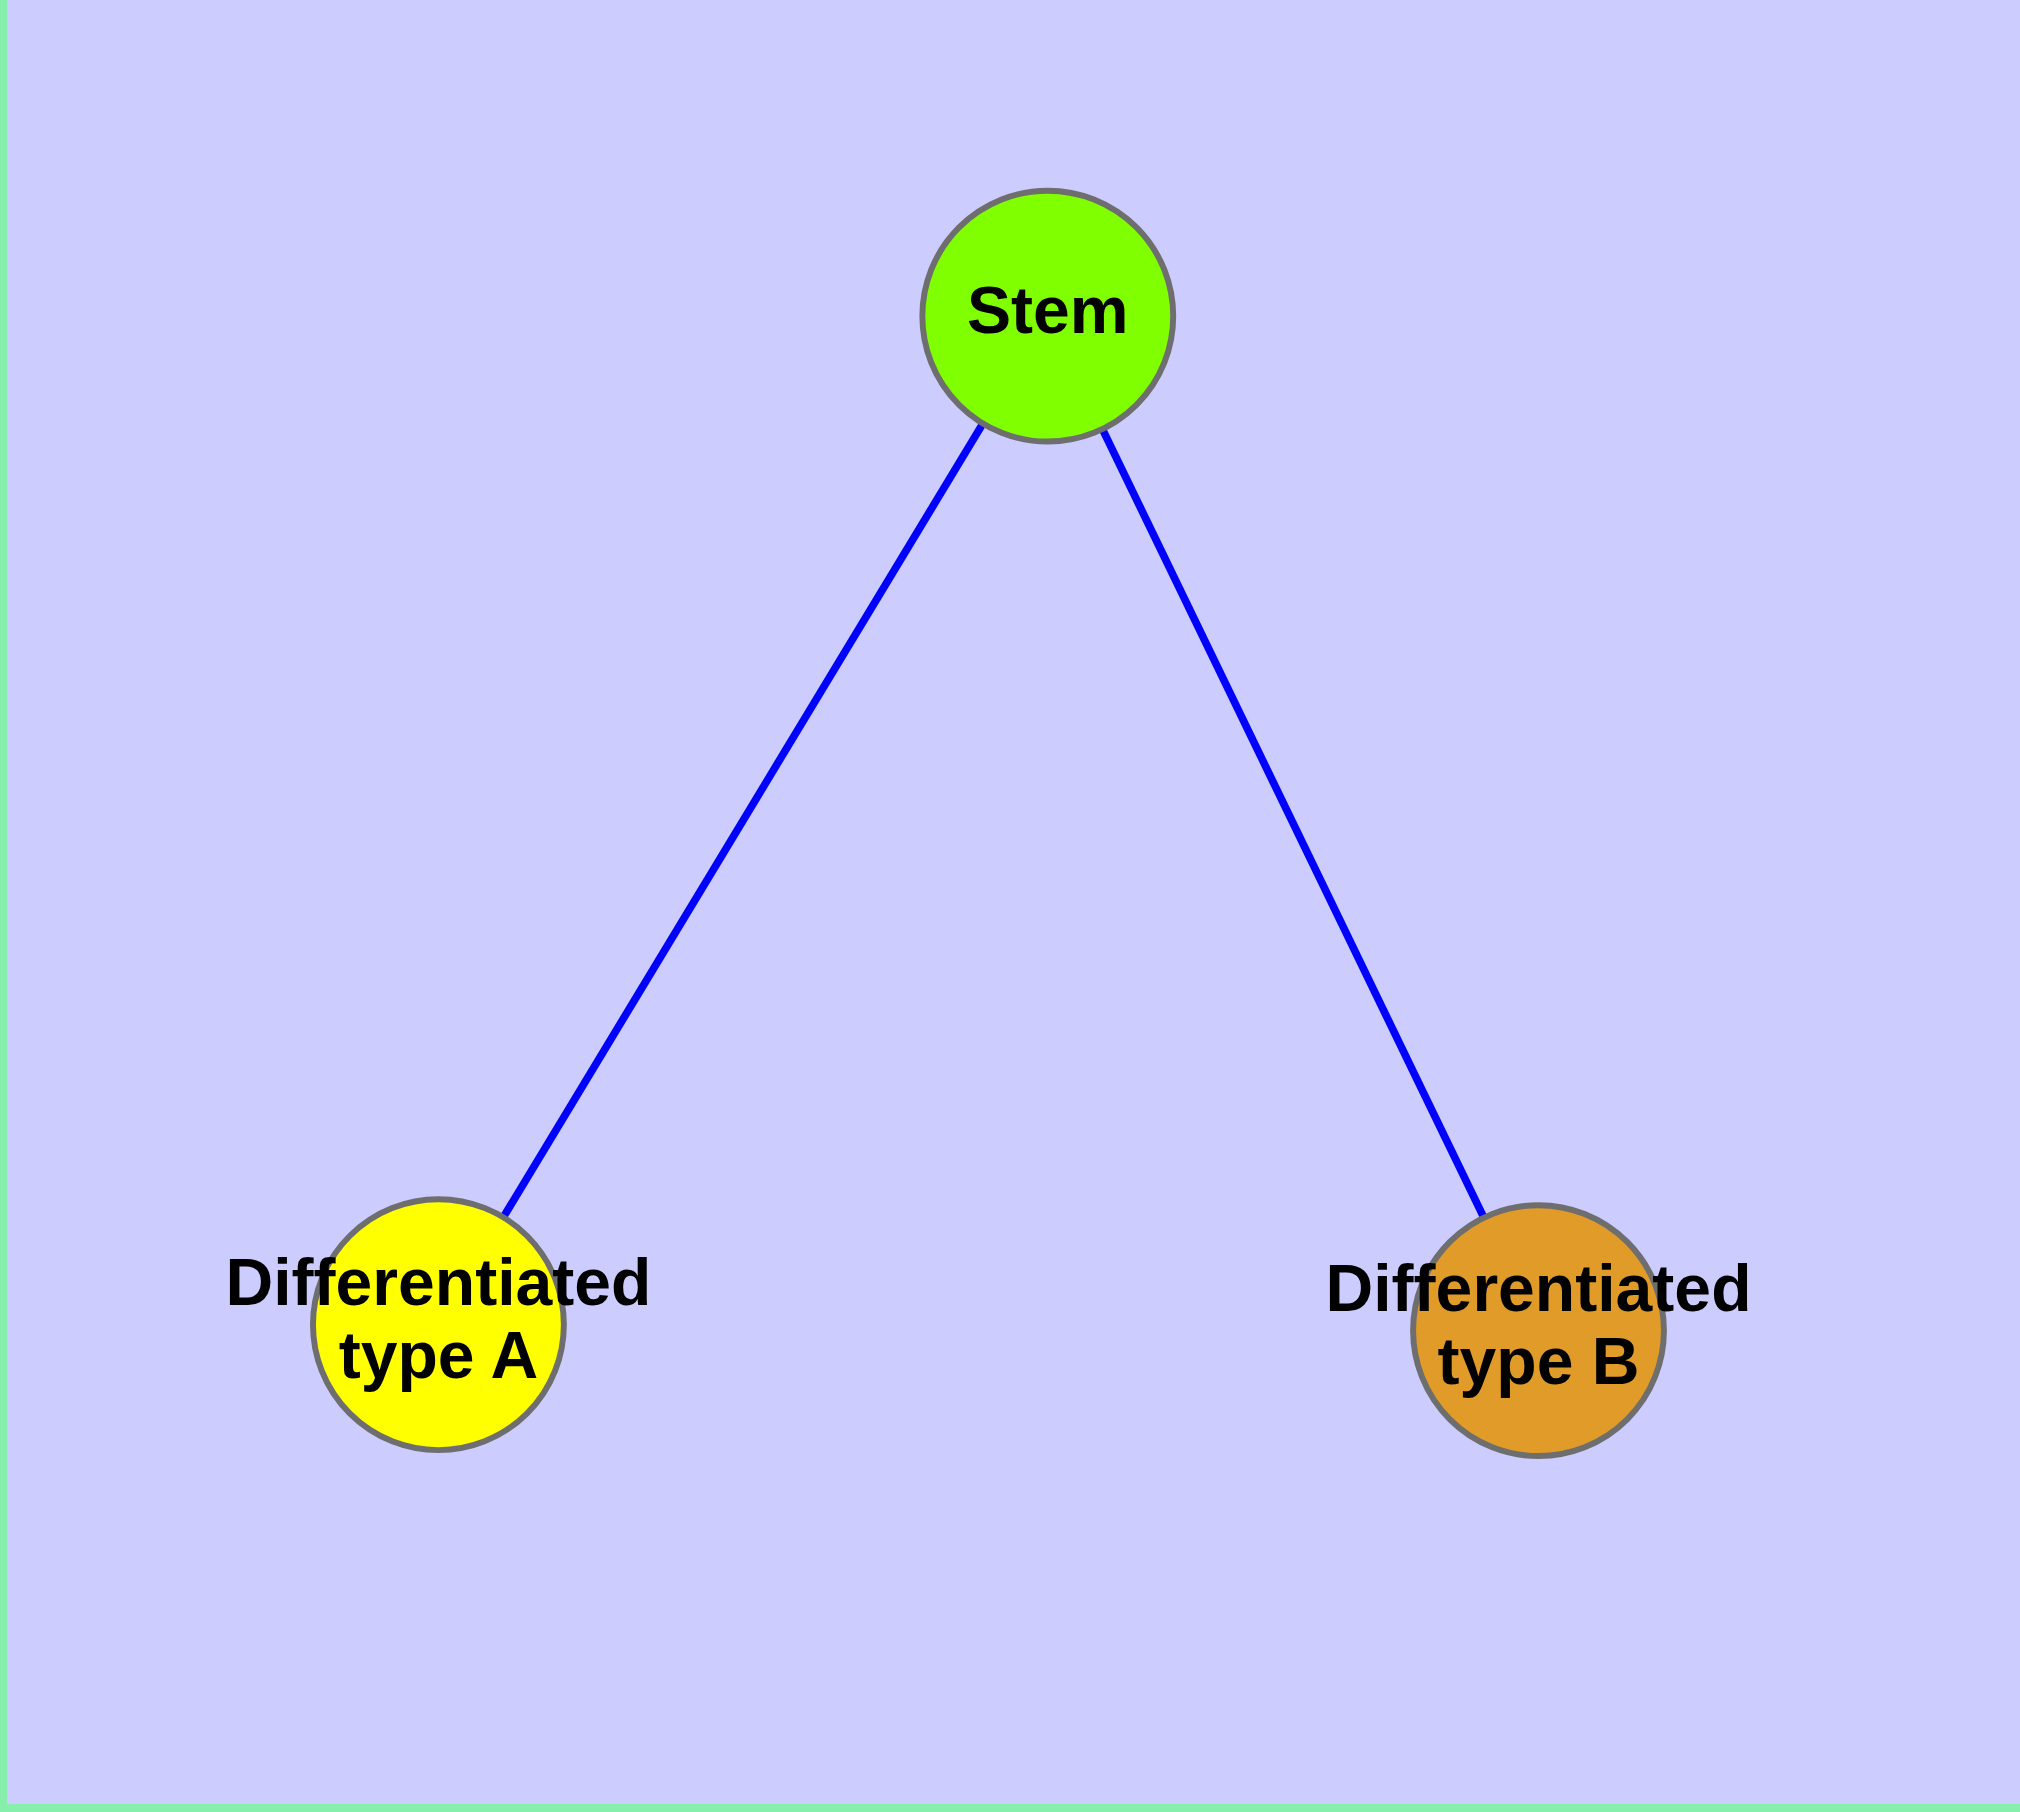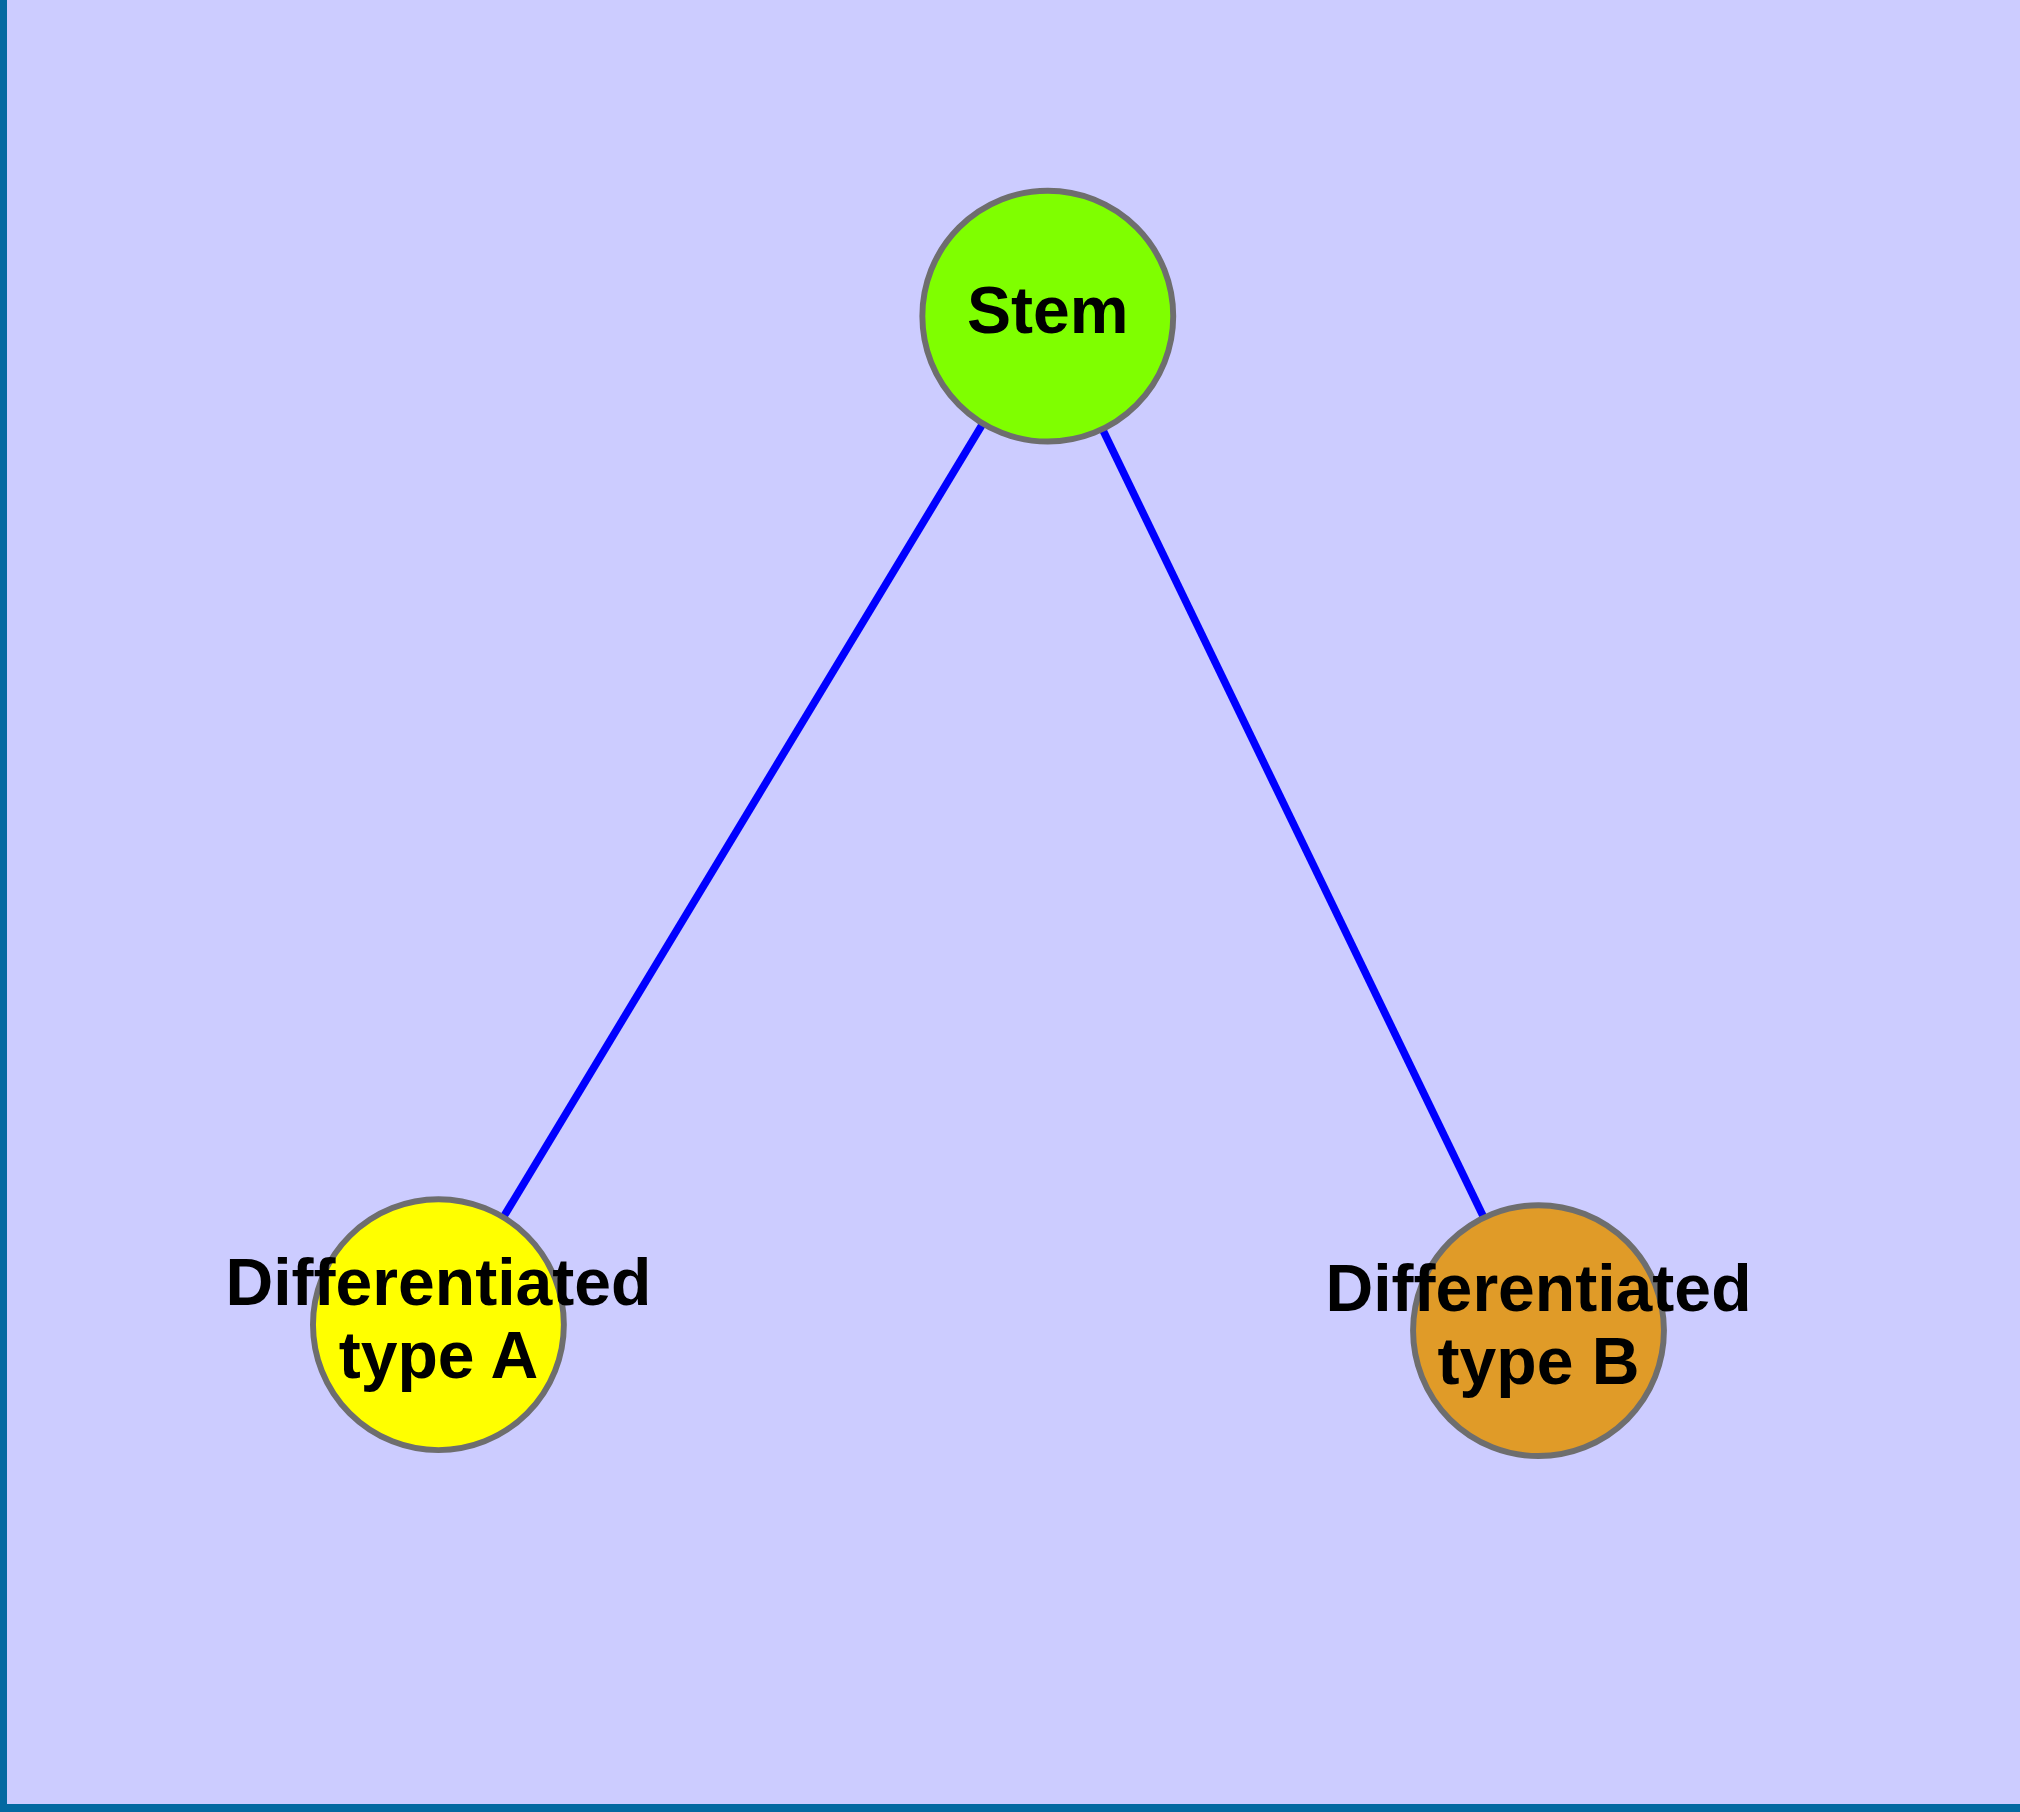--- a/index.html
+++ b/index.html
@@ -43,21 +43,21 @@
     font-weight: bold;
     fill: #000000;
     text-anchor: middle;
     dominant-baseline: middle;
     paint-order: normal;
   }
 </style>
 </head>
 <body>
 
-<div id="canvas" style="width: 2021px; height: 1812px; background: #0369a1;">
+<div id="canvas" style="width: 2021px; height: 1812px; background: #86efac;">
 
   <div id="plot-background" style="background: rgb(204, 204, 255);"></div>
 
   <svg id="graph-svg" viewBox="0 0 2384 2138">
 
     <g id="edges-layer">
       <line class="graph-edge" x1="1236" y1="373" x2="517" y2="1563" stroke="#0000ff" stroke-width="9"></line>
       <line class="graph-edge" x1="1236" y1="373" x2="1815" y2="1570" stroke="#0000ff" stroke-width="9"></line>
     </g>
 

